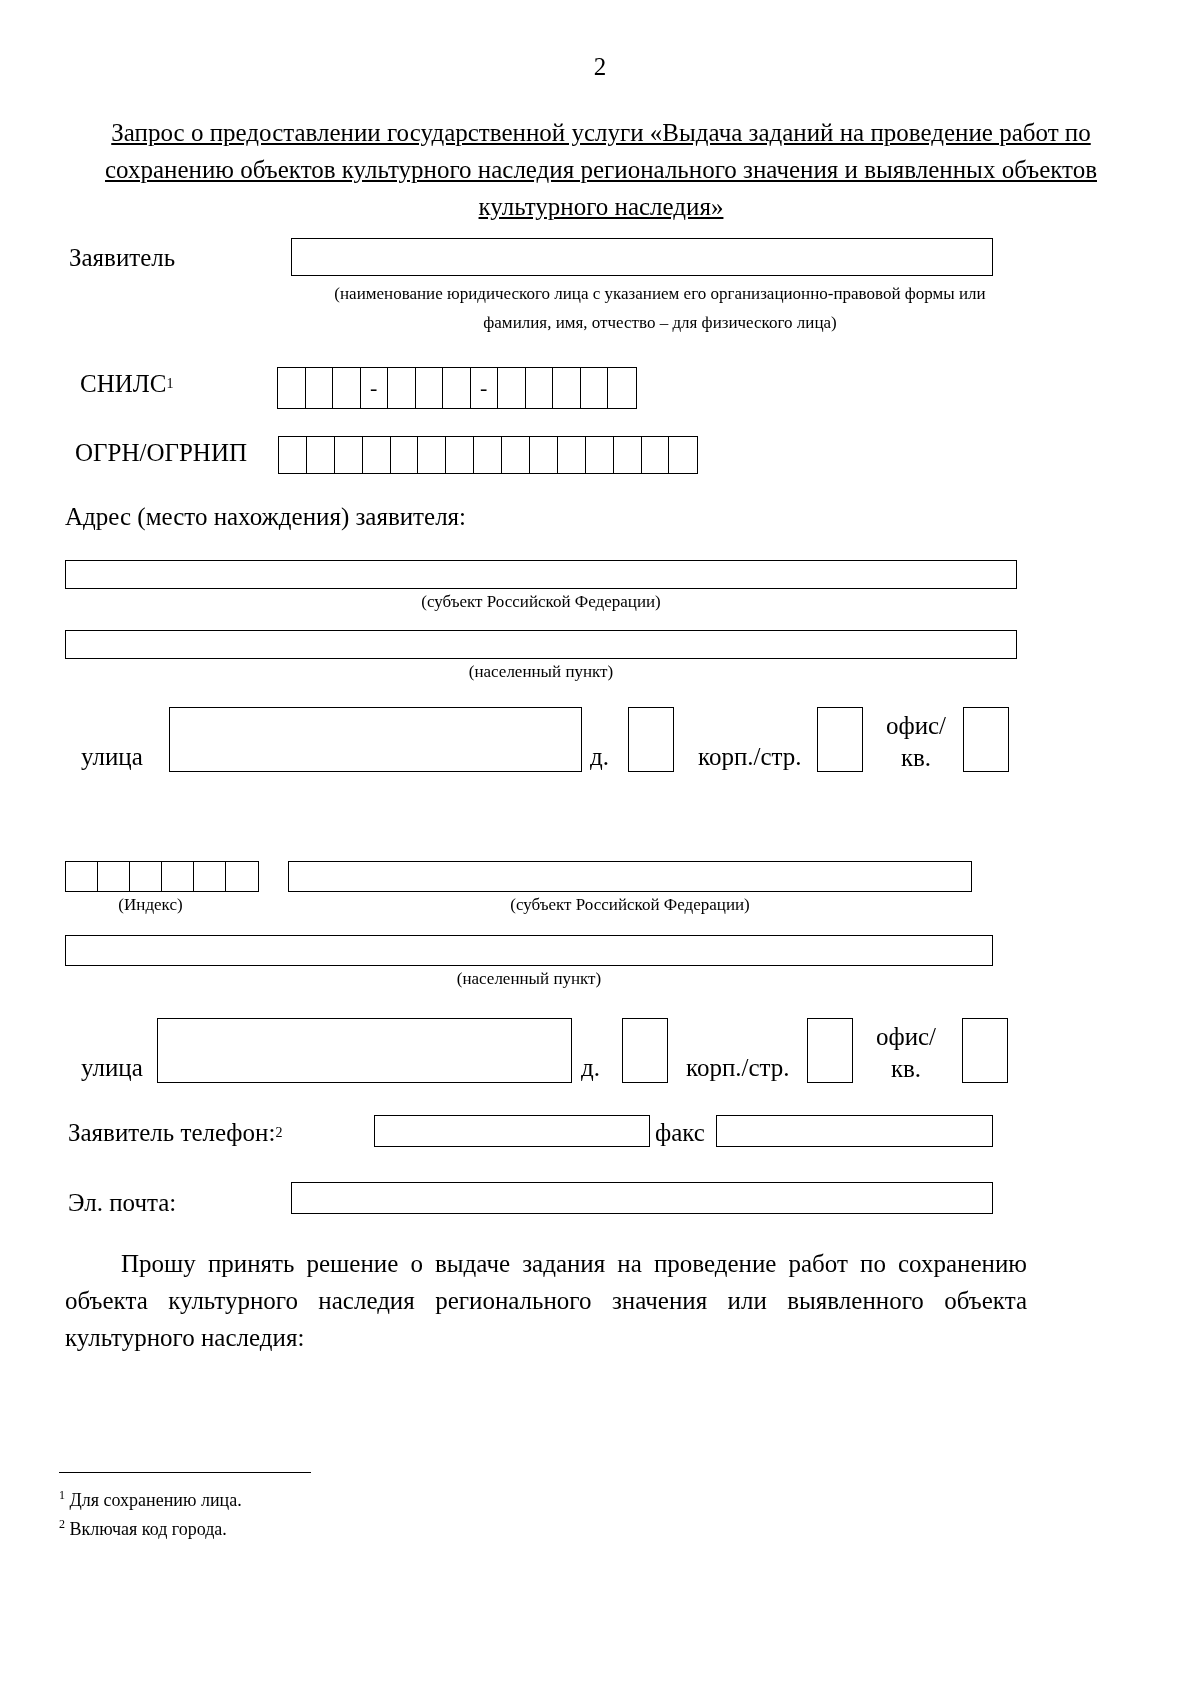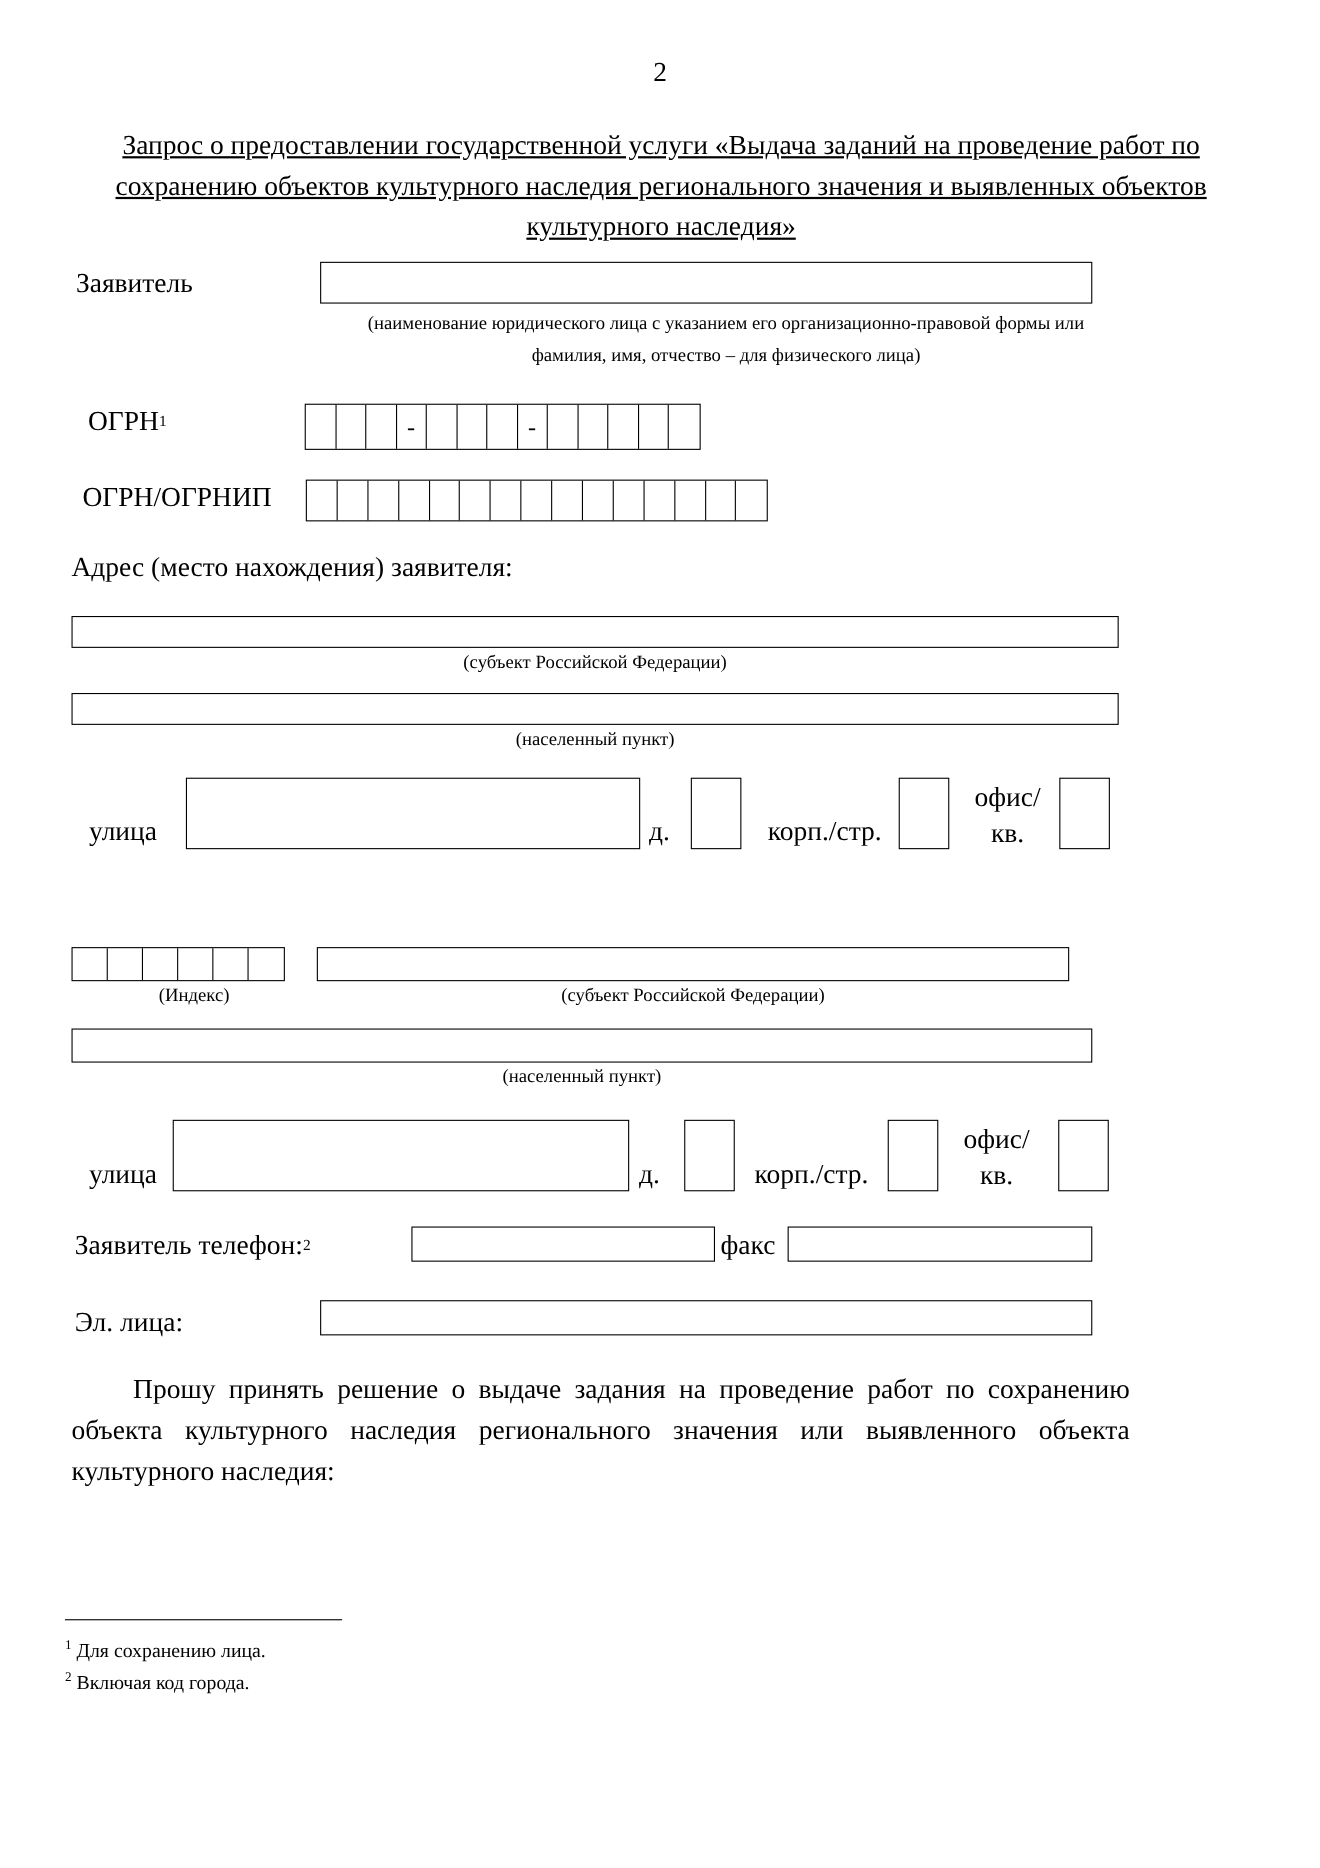--- a/index.html
+++ b/index.html
@@ -144,21 +144,21 @@
   <div class="doc-title">Запрос о предоставлении государственной услуги «Выдача заданий на проведение работ по сохранению объектов культурного наследия регионального значения и выявленных объектов культурного наследия»</div>
 
   <div class="row" style="top:243px; left:69px;">
     <span class="label">Заявитель</span>
   </div>
   <div class="field-box" style="position:absolute; top:238px; left:291px; width:702px; height:38px;"></div>
   <div class="caption" style="top:310px; left:291px; width:738px;">фамилия, имя, отчество – для физического лица)</div>
   <div class="caption" style="top:281px; left:291px; width:738px;">(наименование юридического лица с указанием его организационно-правовой формы или</div>
 
   <div class="row" style="top:369px; left:80px;">
-    <span class="label">ОГРН</span>
+    <span class="label">СНИЛС</span>
       <sup class="fn-mark">1</sup>
   </div>
   <div class="cells" id="snils-cells" style="top:367px; left:277px; height:42px;">
       <div class="cell" style="width: 27.5px;"></div>
       <div class="cell" style="width: 27.5px;"></div>
       <div class="cell" style="width: 27.5px;"></div>
       <div class="cell" style="width: 27.5px;">-</div>
       <div class="cell" style="width: 27.5px;"></div>
       <div class="cell" style="width: 27.5px;"></div>
       <div class="cell" style="width: 27.5px;"></div>
@@ -221,21 +221,21 @@
 
 
   <div class="cells" id="index-cells" style="top:861px; left:65px; height:31px;">
       <div class="cell" style="width: 32px;"></div>
       <div class="cell" style="width: 32px;"></div>
       <div class="cell" style="width: 32px;"></div>
       <div class="cell" style="width: 32px;"></div>
       <div class="cell" style="width: 32px;"></div>
       <div class="cell" style="width: 32px;"></div>
     </div>
-  <div class="caption" style="top:892px; left:80px; width:193px;">(Индекс)</div>
+  <div class="caption" style="top:892px; left:54px; width:193px;">(Индекс)</div>
 
   <div class="field-box" style="position:absolute; top:861px; left:288px; width:684px; height:31px;"></div>
   <div class="caption" style="top:892px; left:288px; width:684px;">(субъект Российской Федерации)</div>
 
   <div class="field-box" style="position:absolute; top:935px; left:65px; width:928px; height:31px;"></div>
   <div class="caption" style="top:966px; left:65px; width:928px;">(населенный пункт)</div>
 
   <div class="row" style="top:1053px; left:81px;">
     <span class="label">улица</span>
   </div>
@@ -258,21 +258,21 @@
     <span class="label">Заявитель телефон:</span>
       <sup class="fn-mark">2</sup>
   </div>
   <div class="field-box" style="position:absolute; top:1115px; left:374px; width:276px; height:32px;"></div>
   <div class="row" style="top:1118px; left:655px;">
     <span class="label">факс</span>
   </div>
   <div class="field-box" style="position:absolute; top:1115px; left:716px; width:277px; height:32px;"></div>
 
   <div class="row" style="top:1188px; left:68px;">
-    <span class="label">Эл. лица:</span>
+    <span class="label">Эл. почта:</span>
   </div>
   <div class="field-box" style="position:absolute; top:1182px; left:291px; width:702px; height:32px;"></div>
 
   <div class="para" style="top:1245px; left:65px; width:962px;"><span class="indent"></span><span>Прошу принять решение о выдаче задания на проведение работ по сохранению объекта культурного наследия регионального значения или выявленного объекта культурного наследия:</span></div>
 
   <div class="footnote-rule"></div>
   <div class="footnote" style="top:1483px;"><sup>1</sup> <span>Для сохранению лица.</span></div>
   <div class="footnote" style="top:1512px;"><sup>2</sup> <span>Включая код города.</span></div>
 
 </div>

